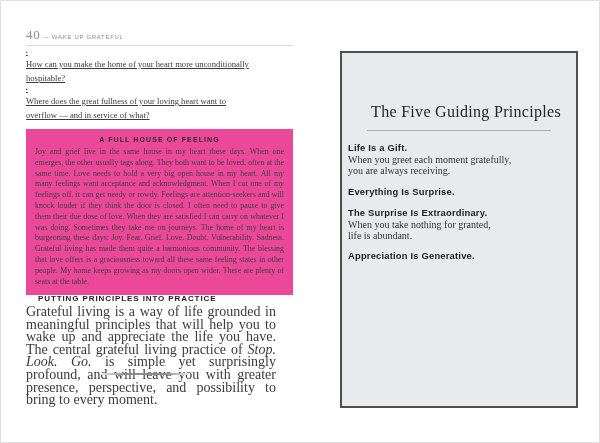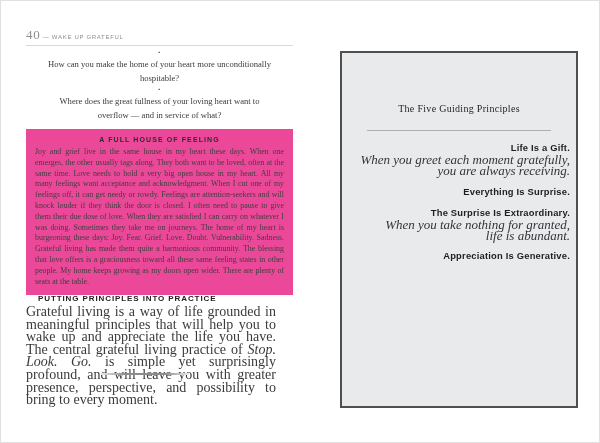--- a/index.html
+++ b/index.html
@@ -19,21 +19,21 @@
     font-size: 6px; letter-spacing: 0.7px; color: #8f8f8f;
     font-family: "Liberation Sans", sans-serif;
   }
   .lp-header .pgnum { font-family: "Liberation Serif", serif; font-size: 13px; }
   .lp-header-rule {
     position: absolute; left: 25px; top: 44px; width: 267px; height: 1px;
     background: #d9d9d9;
   }
   .questions {
     position: absolute; left: 25px; top: 47px; width: 267px;
-    text-align: center; color: #3b3b3b;
+    color: #3b3b3b; text-decoration: underline;
   }
   .q-bullet { font-size: 5px; line-height: 9px; color: #4a4a4a; }
   .q-text {
     font-size: 8.6px; line-height: 14px; white-space: pre-line;
     color: #3b3b3b;
   }
   .feeling-box {
     position: absolute; left: 25px; top: 128px; width: 267px;
     box-sizing: border-box; padding: 7px 9px 8px 9px;
     background: #ec4899;
@@ -66,40 +66,39 @@
   
   .principles-box {
     position: absolute; left: 339px; top: 50px; width: 238px; height: 357px;
     box-sizing: border-box;
     border: 2px solid #4f4f4f;
     background: #e9eaeb;
   }
   .principles-title {
     position: absolute; left: 0; top: 50px; width: 100%;
     text-align: center; font-family: "Liberation Serif", serif;
-    font-size: 10px; letter-spacing: 0.3px; color: #25252b;
+    font-size: 16px; letter-spacing: 0.3px; color: #25252b; padding-left: 7px;
   }
   .principles-rule {
     position: absolute; left: 25px; top: 77px; width: 184px; height: 1px;
     background: #aeaeae;
   }
   .principle-list {
     position: absolute; left: 6px; top: 89px; width: 222px;
-    text-align: right;
+    text-align: left;
   }
   .principle-group { margin-bottom: 9px; }
   .principle-title {
     font-family: "Liberation Sans", sans-serif; font-weight: bold;
     font-size: 9.4px; line-height: 12px; color: #1e1e1e;
     letter-spacing: 0.2px;
   }
   .principle-body {
-    font-size: 13px; line-height: 11.3px; color: #33333a;
+    font-size: 10px; line-height: 11.3px; color: #33333a;
     white-space: pre-line;
-    font-style: italic;
   }
 </style>
 </head>
 <body>
 
 <div id="canvas">
 
   <div class="lp-header">
     <span class="pgnum">40</span>
     <span>— WAKE UP GRATEFUL</span>

